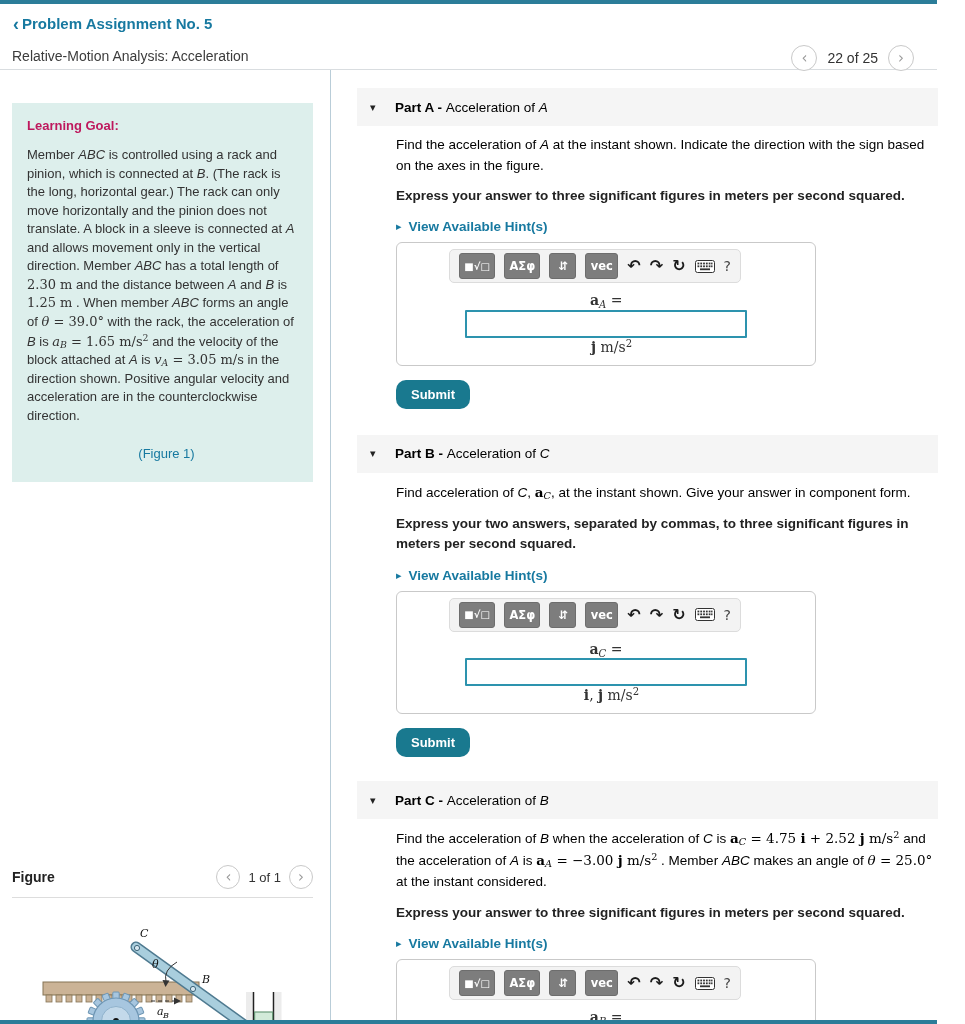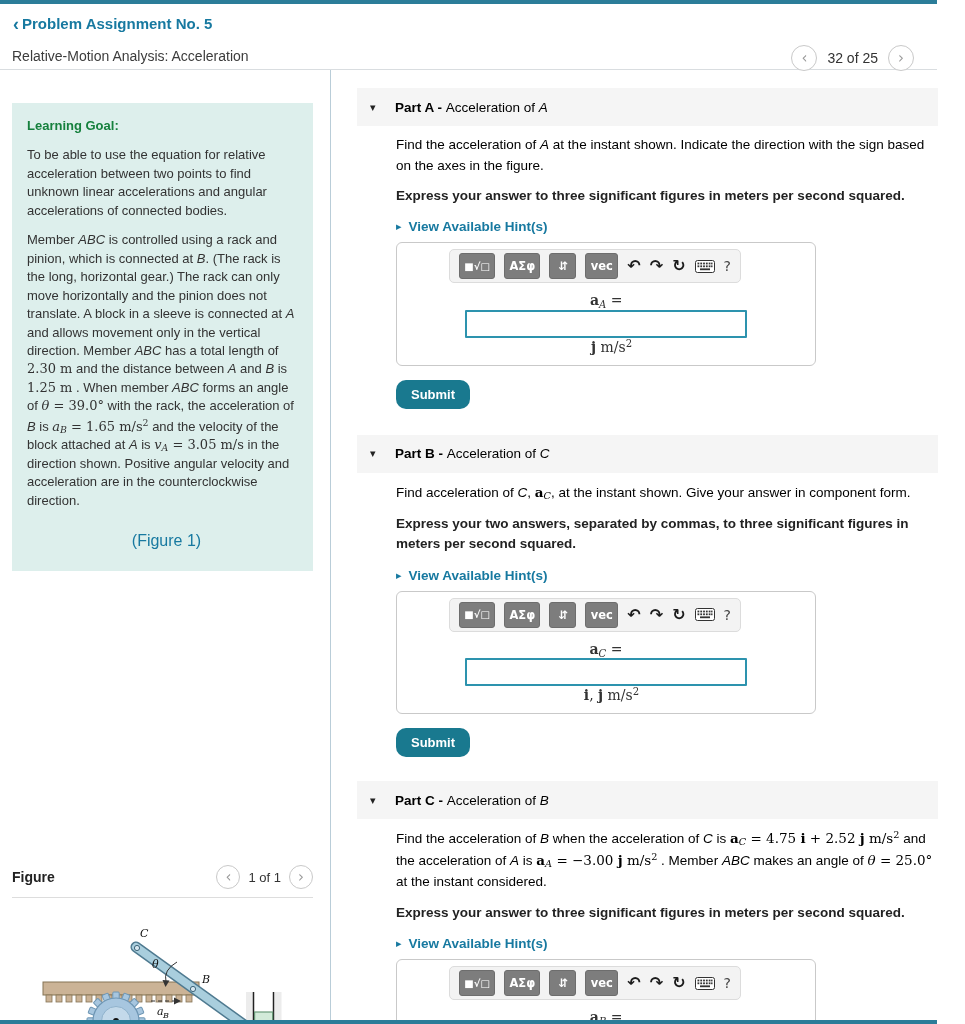--- a/index.html
+++ b/index.html
@@ -21,24 +21,24 @@
     color:#9a9a9a; font-size:15px; line-height:23px; text-align:center; cursor:pointer;
     font-family:"DejaVu Sans",sans-serif; }
   .circle-btn.small { width:24px; height:24px; line-height:21px; }
 
   
   .left-col { position:absolute; left:0; top:70px; width:330px; bottom:0; background:#fff; }
   .v-divider { position:absolute; left:330px; top:70px; bottom:0; width:1px; background:#b9cdd8; }
 
   .goal-box { margin:33px 17px 0 12px; background:#ddefec; padding:14px 15px 18px 15px;
     font-size:13px; line-height:1.42; color:#333; }
-  .goal-box h3 { font-size:13px; margin-bottom:10px; color:#15803d; }
+  .goal-box h3 { font-size:13px; margin-bottom:10px; color:#be185d; }
   .goal-box p { margin-top:11px; }
   .figure-link-row { text-align:center; margin-top:20px; }
-  .figure-link { color:#1779a0; font-size:16px; cursor:pointer;margin-left:8px; }
+  .figure-link { color:#1779a0; font-size:13px; cursor:pointer;margin-left:8px; }
 
   .figure-panel { position:absolute; top:793px; left:12px; width:301px; }
   .figure-head { display:flex; align-items:center; justify-content:space-between; height:28px; }
   .figure-title { font-weight:700; font-size:14px; color:#222; }
   .figure-pager { display:flex; align-items:center; gap:8px; }
   .figure-pager .pager-label { font-size:13px; }
   .figure-divider { border-bottom:1px solid #ddd; margin-top:6px; }
   .figure-art { margin-top:6px; margin-left:-6px; }
 
   
@@ -101,31 +101,30 @@
 <div class="page">
   <div class="top-strip"></div>
 
   <div class="header">
     <div class="back-link">
       <span class="back-chevron">‹</span><span>Problem Assignment No. 5</span>
     </div>
     <div class="assign-title">Relative-Motion Analysis: Acceleration</div>
     <div class="pager">
       <button class="circle-btn">‹</button>
-      <span class="pager-label">32 of 25</span>
+      <span class="pager-label">22 of 25</span>
       <button class="circle-btn">›</button>
     </div>
   </div>
 
   <div class="v-divider"></div>
 
   <div class="left-col">
     <div class="goal-box">
       <h3>Learning Goal:</h3>
-      <p>To be able to use the equation for relative acceleration between two points to find unknown linear accelerations and angular accelerations of connected bodies.</p>
       <p><span>Member </span><span class="seg-i">ABC</span><span> is controlled using a rack and pinion, which is connected at </span><span class="seg-i">B</span><span>. (The rack is the long, horizontal gear.) The rack can only move horizontally and the pinion does not translate. A block in a sleeve is connected at </span><span class="seg-i">A</span><span> and allows movement only in the vertical direction. Member </span><span class="seg-i">ABC</span><span> has a total length of </span><span class="seg-m">2.30 m</span><span> and the distance between </span><span class="seg-i">A</span><span> and </span><span class="seg-i">B</span><span> is </span><span class="seg-m">1.25 m</span><span> . When member </span><span class="seg-i">ABC</span><span> forms an angle of </span><span class="seg-mi">θ</span><span class="seg-m"> = 39.0°</span><span> with the rack, the acceleration of </span><span class="seg-i">B</span><span> is </span><span class="seg-mi">a</span><span class="seg-sub">B</span><span class="seg-m"> = 1.65 m/s</span><span class="seg-sup">2</span><span> and the velocity of the block attached at </span><span class="seg-i">A</span><span> is </span><span class="seg-mi">v</span><span class="seg-sub">A</span><span class="seg-m"> = 3.05 m/s</span><span> in the direction shown. Positive angular velocity and acceleration are in the counterclockwise direction.</span></p>
       <div class="figure-link-row">
         <span class="figure-link">(Figure 1)</span>
       </div>
     </div>
 
     <div class="figure-panel">
       <div class="figure-head">
         <span class="figure-title">Figure</span>
         <span class="figure-pager">

